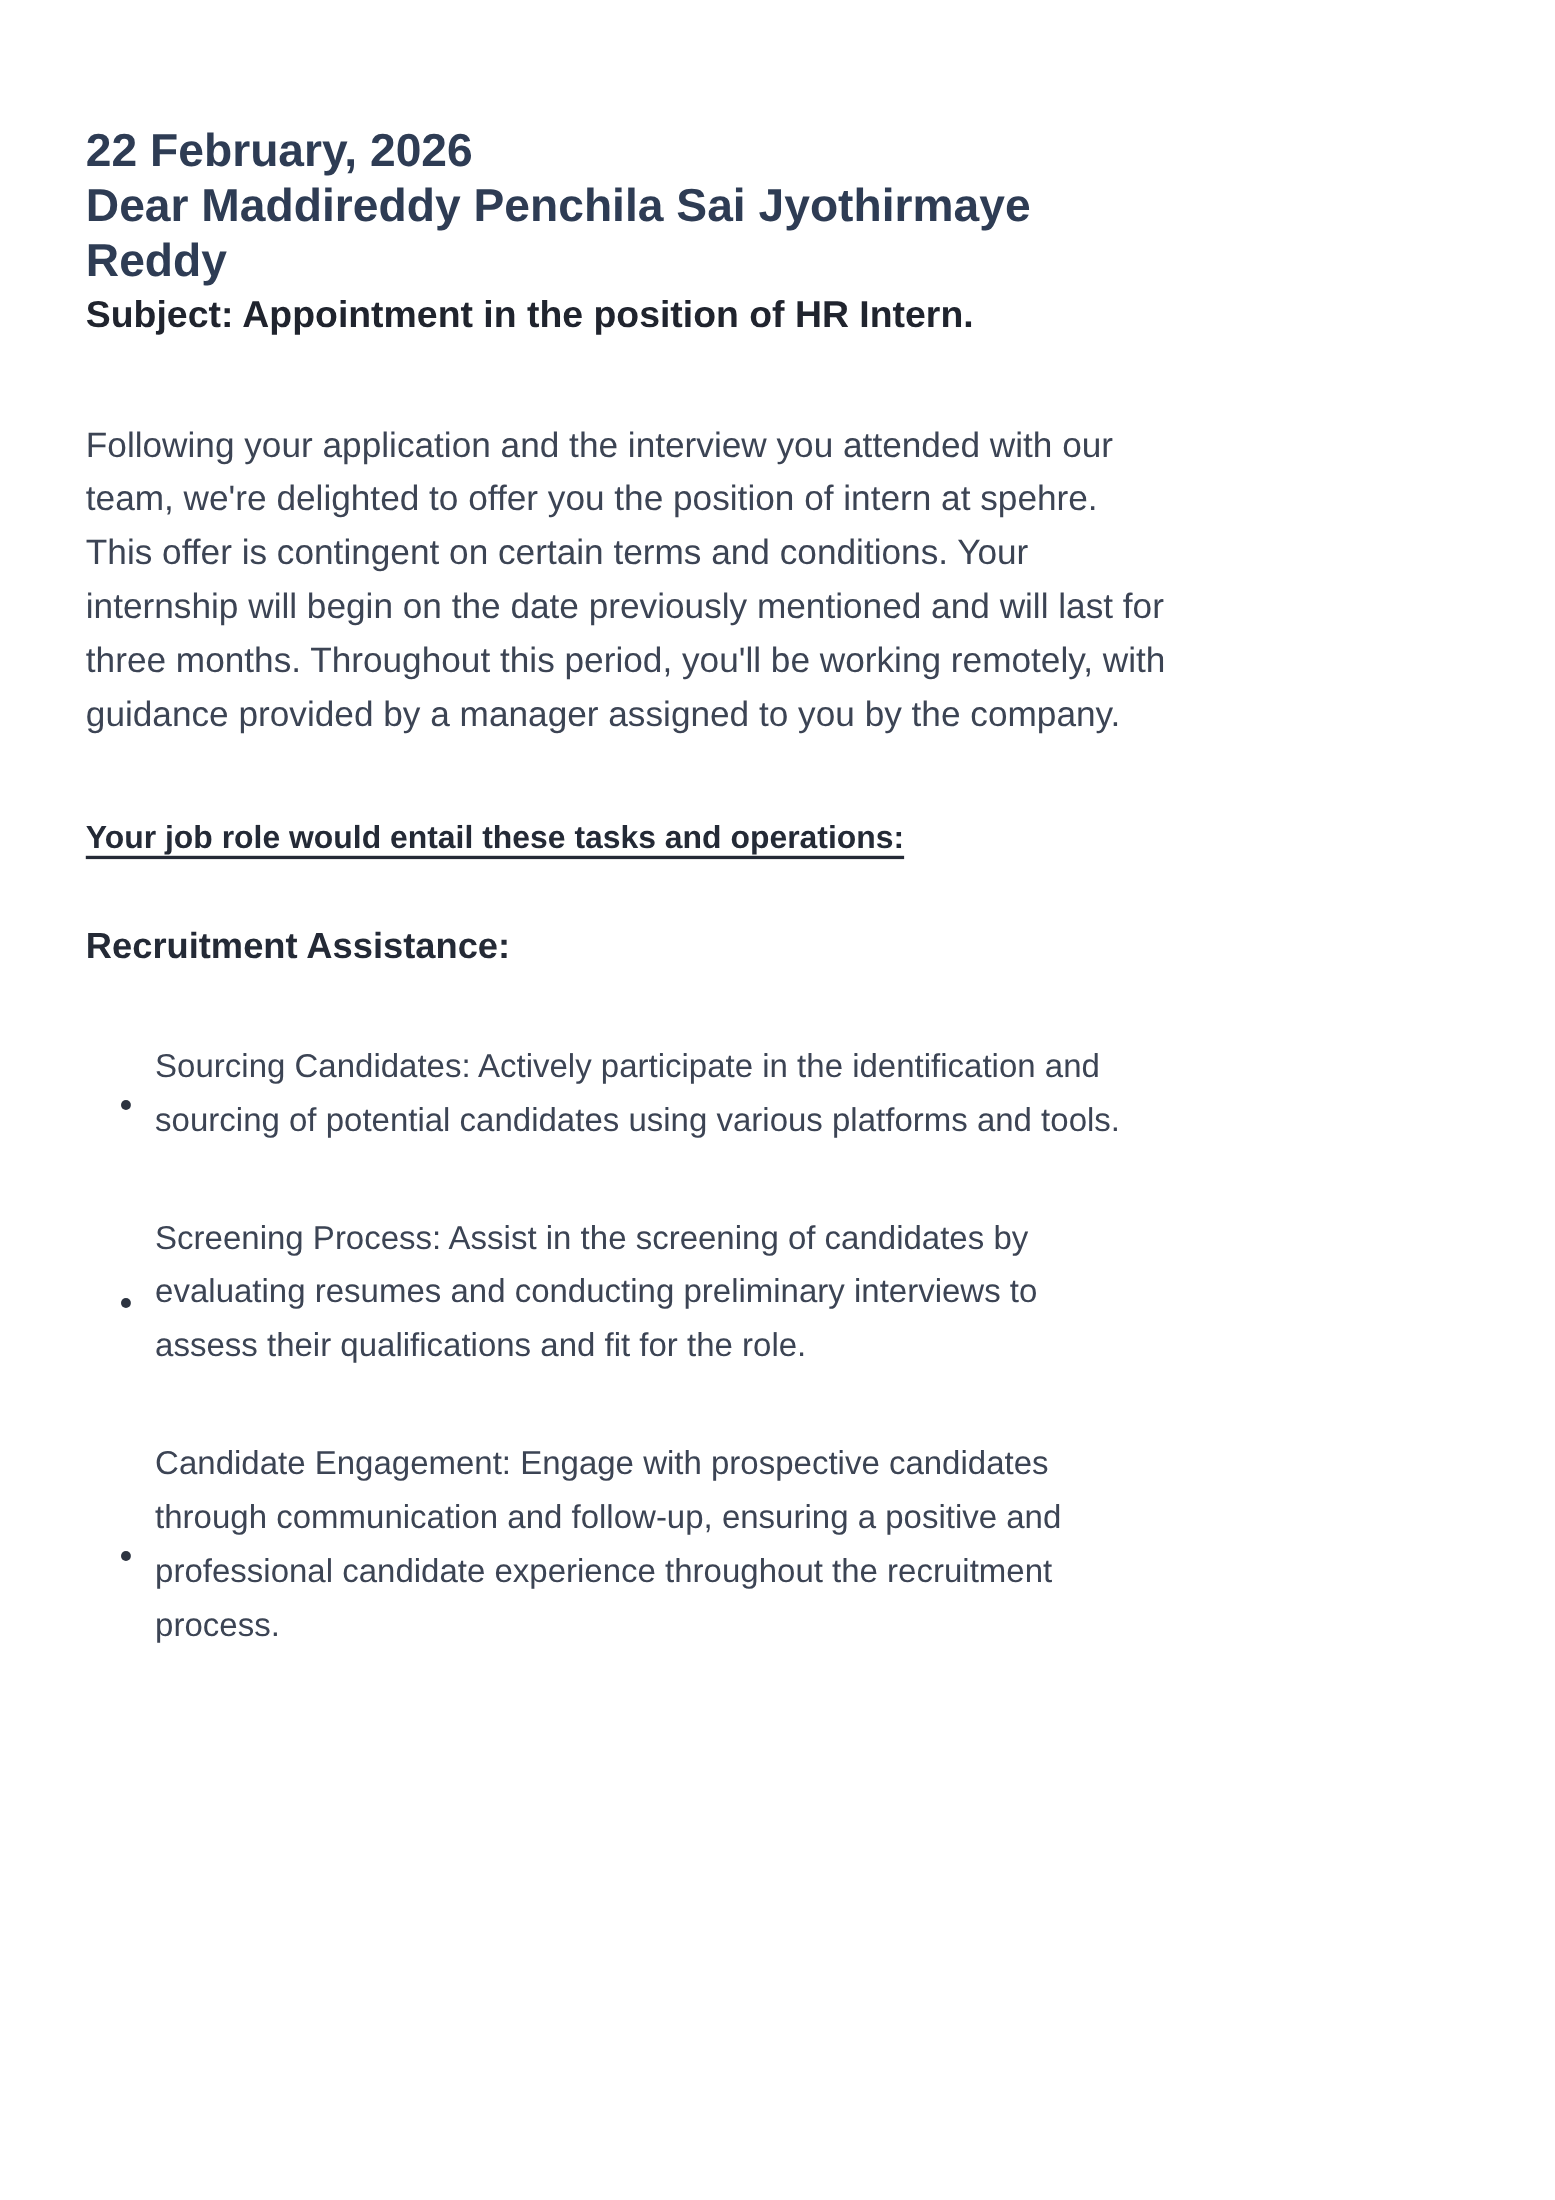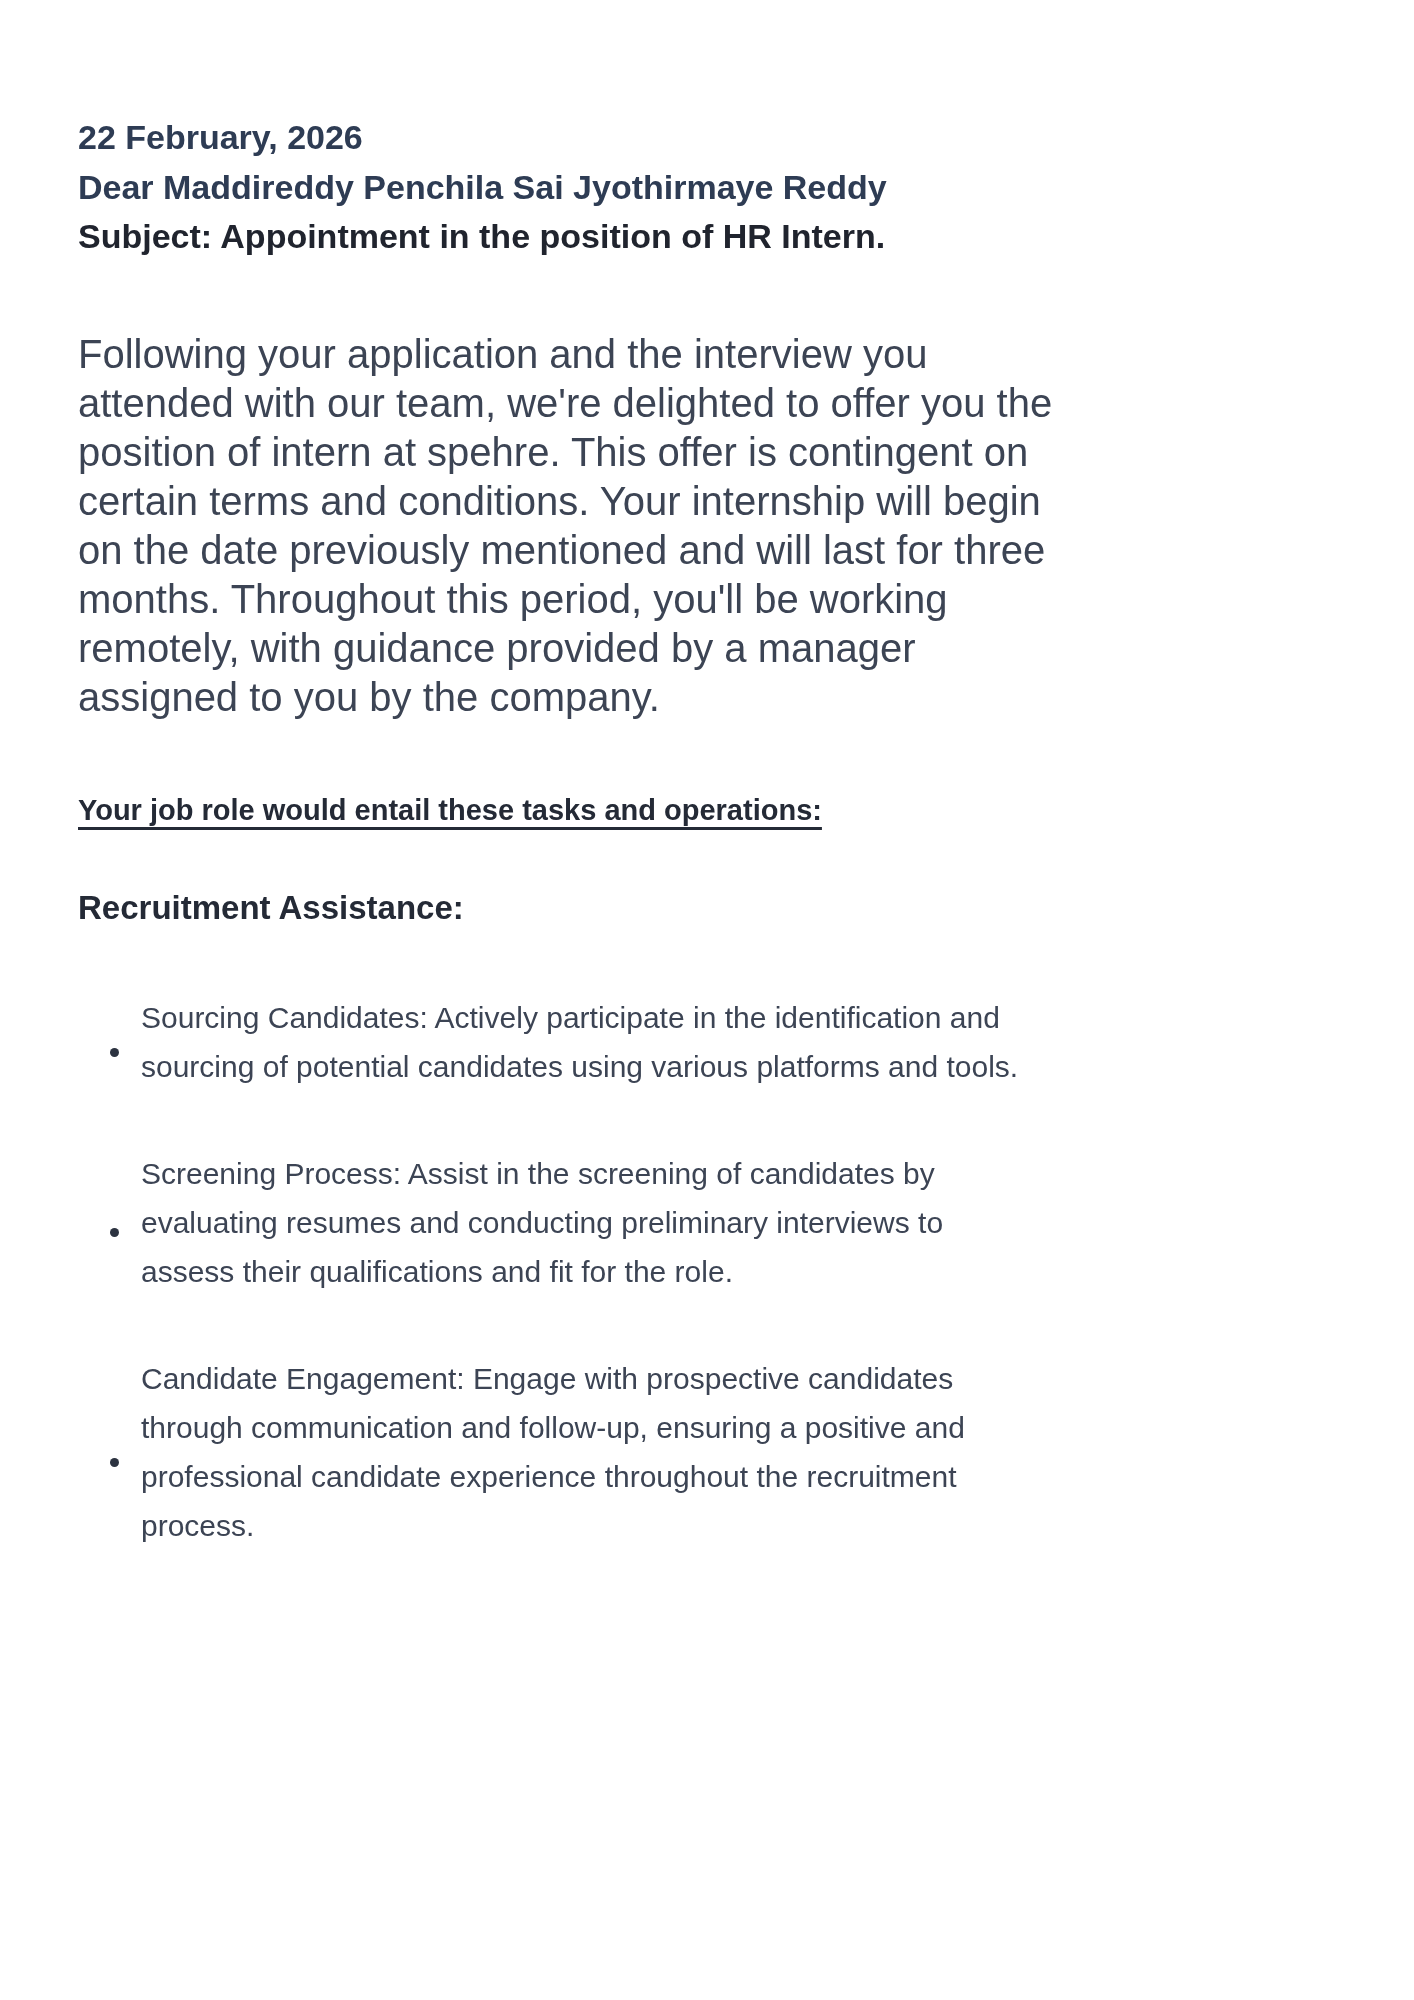--- a/index.html
+++ b/index.html
@@ -42,35 +42,35 @@
   }
   .logo-badge svg { width: 66px; height: 66px; }
   .brand-name {
     font-size: 46px;
     font-weight: 700;
     color: #27272b;
     letter-spacing: -0.5px;
   }
   
   .date-line, .salutation {
-    font-size: 34px;
+    font-size: 42px;
     font-weight: 700;
     color: #2e3c54;
     line-height: 50px;
   }
   .date-line { margin-top: 112px; }
   .subject {
     font-size: 34px;
     font-weight: 700;
     color: #20242e;
     line-height: 48px;
   }
   .body-par {
     margin-top: 70px;
-    font-size: 40px;
+    font-size: 32px;
     font-weight: 400;
     color: #3c4454;
     line-height: 49px;
     width: 985px;
   }
   .tasks-heading {
     margin-top: 72px;
     font-size: 29px;
     font-weight: 700;
     color: #242a36;

